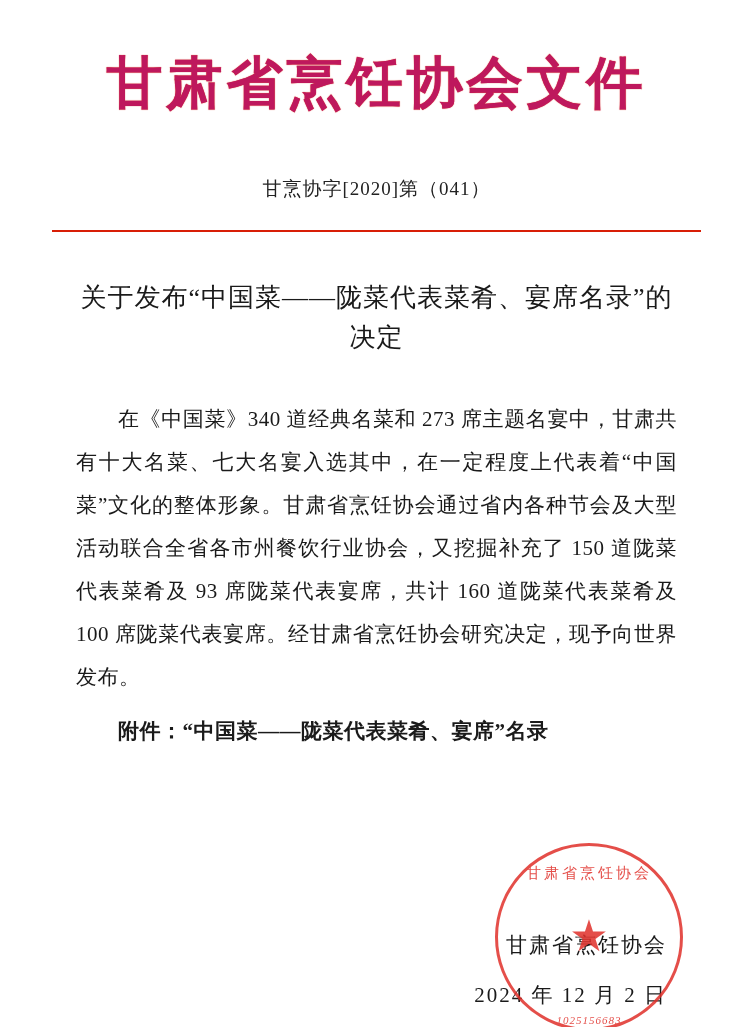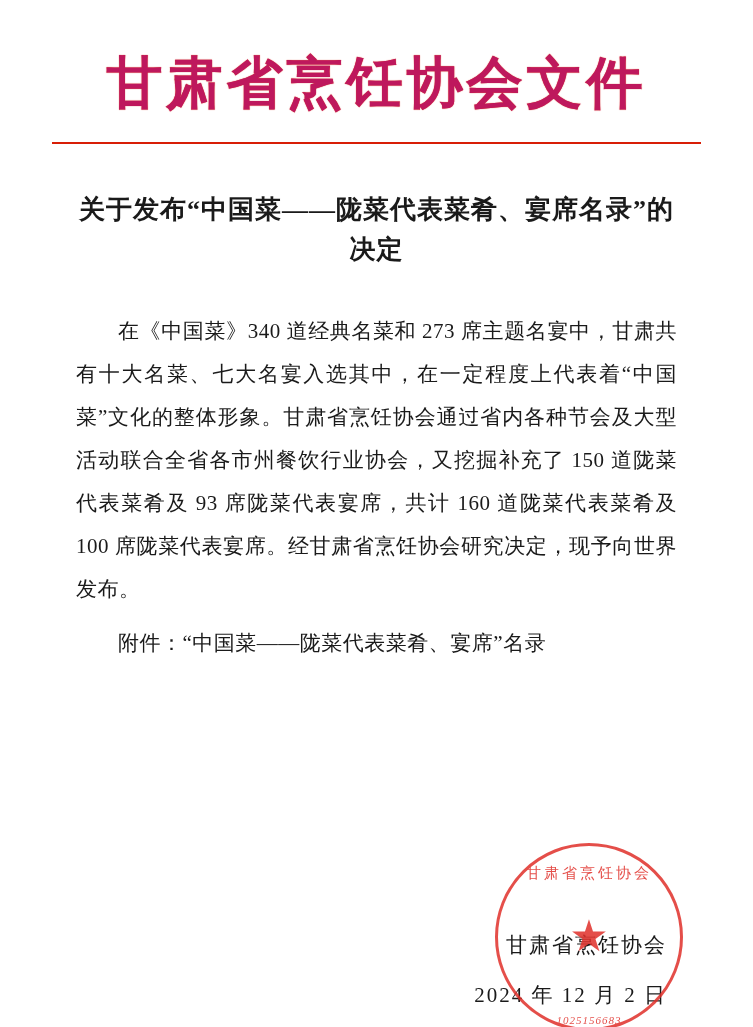--- a/index.html
+++ b/index.html
@@ -44,41 +44,42 @@
   .red-rule {
     height: 2px;
     background: #d81e06;
     margin-top: 28px;
     margin-left: -8px;
     margin-right: -8px;
   }
   .subject {
     text-align: center;
     font-size: 26px;
-    font-weight: bold;
+    font-weight: normal;
     line-height: 1.55;
     margin-top: 46px;
     padding: 0 10px;
     letter-spacing: 1px;
   }
   .body-text {
     margin-top: 40px;
     font-size: 21px;
     line-height: 2.05;
     text-align: justify;
     text-justify: inter-ideograph;
     letter-spacing: 0.5px;
     padding: 0 8px;
   }
   .body-text p {
     margin: 8px;
     text-indent: 2em;
   }
   .body-text p + p {
     margin-top: 10px;
+    font-weight: bold;
   }
   .sign-block {
     position: absolute;
     right: 78px;
     bottom: 70px;
     text-align: center;
     width: 300px;
   }
   .sign-org {
     font-size: 21px;
@@ -130,20 +131,21 @@
   .seal-arc-top { top: 18px; }
   .seal-arc-bottom { bottom: 2px; font-size: 11px; letter-spacing: 1px; font-style: italic; }
 </style>
 </head>
 <body>
 
 <div class="page">
 
   <div class="doc-title">甘肃省烹饪协会文件</div>
 
+  <div class="doc-number">甘烹协字[2020]第（041）</div>
 
   <div class="red-rule"></div>
 
   <div class="subject">关于发布“中国菜——陇菜代表菜肴、宴席名录”的决定</div>
 
   <div class="body-text">
     <p>在《中国菜》340 道经典名菜和 273 席主题名宴中，甘肃共有十大名菜、七大名宴入选其中，在一定程度上代表着“中国菜”文化的整体形象。甘肃省烹饪协会通过省内各种节会及大型活动联合全省各市州餐饮行业协会，又挖掘补充了 150 道陇菜代表菜肴及 93 席陇菜代表宴席，共计 160 道陇菜代表菜肴及 100 席陇菜代表宴席。经甘肃省烹饪协会研究决定，现予向世界发布。</p>
     <p>附件：“中国菜——陇菜代表菜肴、宴席”名录</p>
   </div>
 

